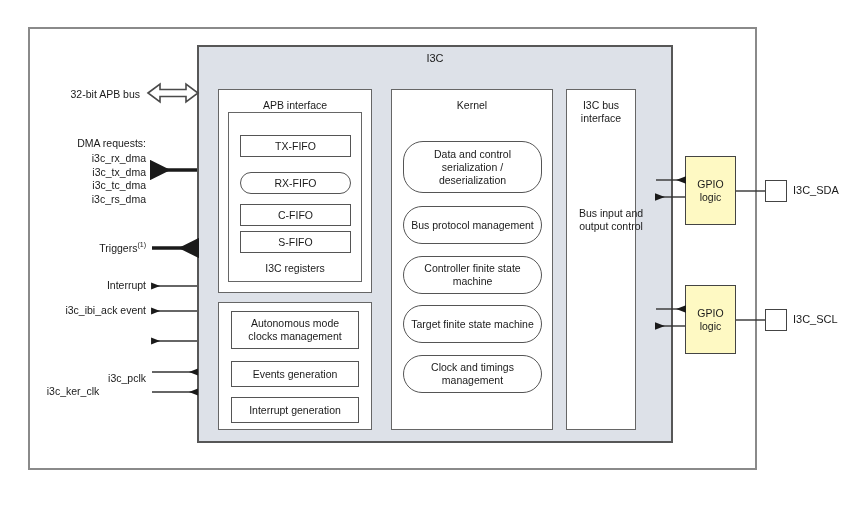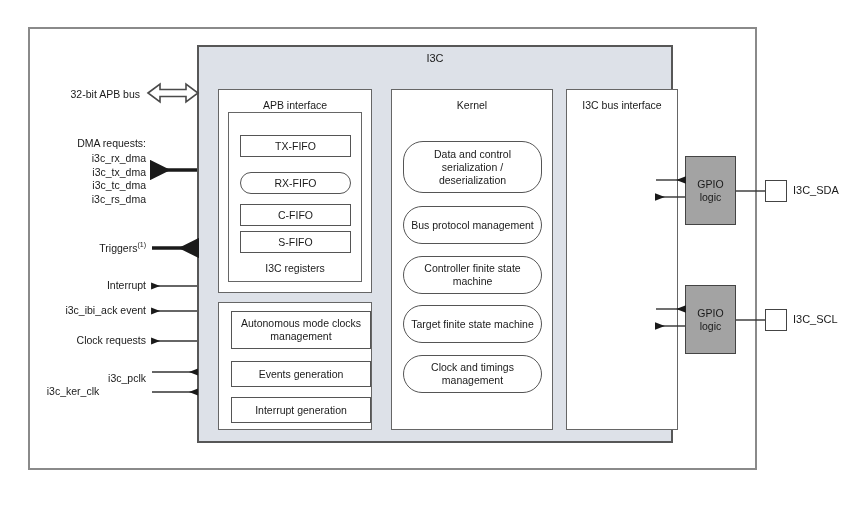--- a/index.html
+++ b/index.html
@@ -47,21 +47,21 @@
   }
 
   
   .col {
     border: 1.5px solid #666666;
     background: #ffffff;
   }
   .col-apb  { left: 218px; top: 89px;  width: 154px; height: 204px; }
   .col-auto { left: 218px; top: 302px; width: 154px; height: 128px; }
   .col-kernel { left: 391px; top: 89px; width: 162px; height: 341px; }
-  .col-busif  { left: 566px; top: 89px; width: 112px;  height: 341px; }
+  .col-busif  { left: 566px; top: 89px; width: 70px;  height: 341px; }
 
   .col-title {
     position: absolute;
     left: 0; right: 0;
     top: 9px;
     text-align: center;
     font-size: 10.5px;
     line-height: 13px;
     color: #1a1a1a;
   }
@@ -94,21 +94,21 @@
   .fifo-s  { top: 231px; }
 
   .reg-label {
     left: 228px; top: 262px;
     width: 134px;
     text-align: center;
     font-size: 10.5px;
     color: #1a1a1a;
   }
 
-  .auto-blk { left: 231px; width: 140px; }
+  .auto-blk { left: 231px; width: 128px; }
   .auto-1 { top: 311px; height: 38px; }
   .auto-2 { top: 361px; height: 26px; }
   .auto-3 { top: 397px; height: 26px; }
 
   .kern-blk { left: 403px; width: 139px; border-radius: 20px; }
   .kern-1 { top: 141px; height: 52px; }
   .kern-2 { top: 206px; height: 38px; }
   .kern-3 { top: 256px; height: 38px; }
   .kern-4 { top: 305px; height: 38px; }
   .kern-5 { top: 355px; height: 38px; }
@@ -118,21 +118,21 @@
     width: 90px;
     text-align: center;
     font-size: 10.5px;
     line-height: 13px;
     color: #1a1a1a;
   }
 
   
   .gpio {
     border: 1.5px solid #444444;
-    background: #a3a3a3;
+    background: #fef9c3;
     display: flex;
     align-items: center;
     justify-content: center;
     text-align: center;
     font-size: 10.5px;
     line-height: 13px;
   }
   .gpio-sda { left: 685px; top: 156px; width: 51px; height: 69px; }
   .gpio-scl { left: 685px; top: 285px; width: 51px; height: 69px; }
 
@@ -213,20 +213,21 @@
   </div>
   <div class="abs blk kern-blk kern-1">Data and control serialization / deserialization</div>
   <div class="abs blk kern-blk kern-2">Bus protocol management</div>
   <div class="abs blk kern-blk kern-3">Controller finite state machine</div>
   <div class="abs blk kern-blk kern-5">Clock and timings management</div>
   <div class="abs blk kern-blk kern-4">Target finite state machine</div>
 
   <div class="abs col col-busif">
     <div class="col-title">I3C bus interface</div>
   </div>
+  <div class="abs busif-text">Bus input and output control</div>
 
   <div class="abs gpio gpio-sda">GPIO logic</div>
   <div class="abs gpio gpio-scl">GPIO logic</div>
 
   <div class="abs pin pin-sda"></div>
   <div class="abs pin pin-scl"></div>
   <div class="abs pin-label pin-label-sda">I3C_SDA</div>
   <div class="abs pin-label pin-label-scl">I3C_SCL</div>
 
   <div class="sig-label lbl-apb">32-bit APB bus</div>
@@ -236,21 +237,20 @@
     <div>i3c_rx_dma</div>
     <div>i3c_tx_dma</div>
     <div>i3c_tc_dma</div>
     <div>i3c_rs_dma</div>
   </div>
 
   <div class="sig-label lbl-trig"><span>Triggers</span><sup>(1)</sup></div>
 
   <div class="sig-label lbl-int">Interrupt</div>
   <div class="sig-label lbl-ibi">i3c_ibi_ack event</div>
-  <div class="sig-label lbl-clkreq">Clock requests</div>
   <div class="sig-label lbl-pclk">i3c_pclk</div>
   <div class="sig-label lbl-kclk">i3c_ker_clk</div>
 
   <svg id="wires">
     <defs>
       <marker id="ah-thin-l" viewBox="0 0 10 10" refX="9" refY="5" markerWidth="7" markerHeight="7" orient="auto-start-reverse">
         <path d="M 0 5 L 10 1.2 L 10 8.8 z" fill="#1a1a1a"></path>
       </marker>
       <marker id="ah-thick-l" viewBox="0 0 10 10" refX="9" refY="5" markerWidth="6" markerHeight="6" orient="auto-start-reverse">
         <path d="M 0 5 L 10 0 L 10 10 z" fill="#1a1a1a"></path>

